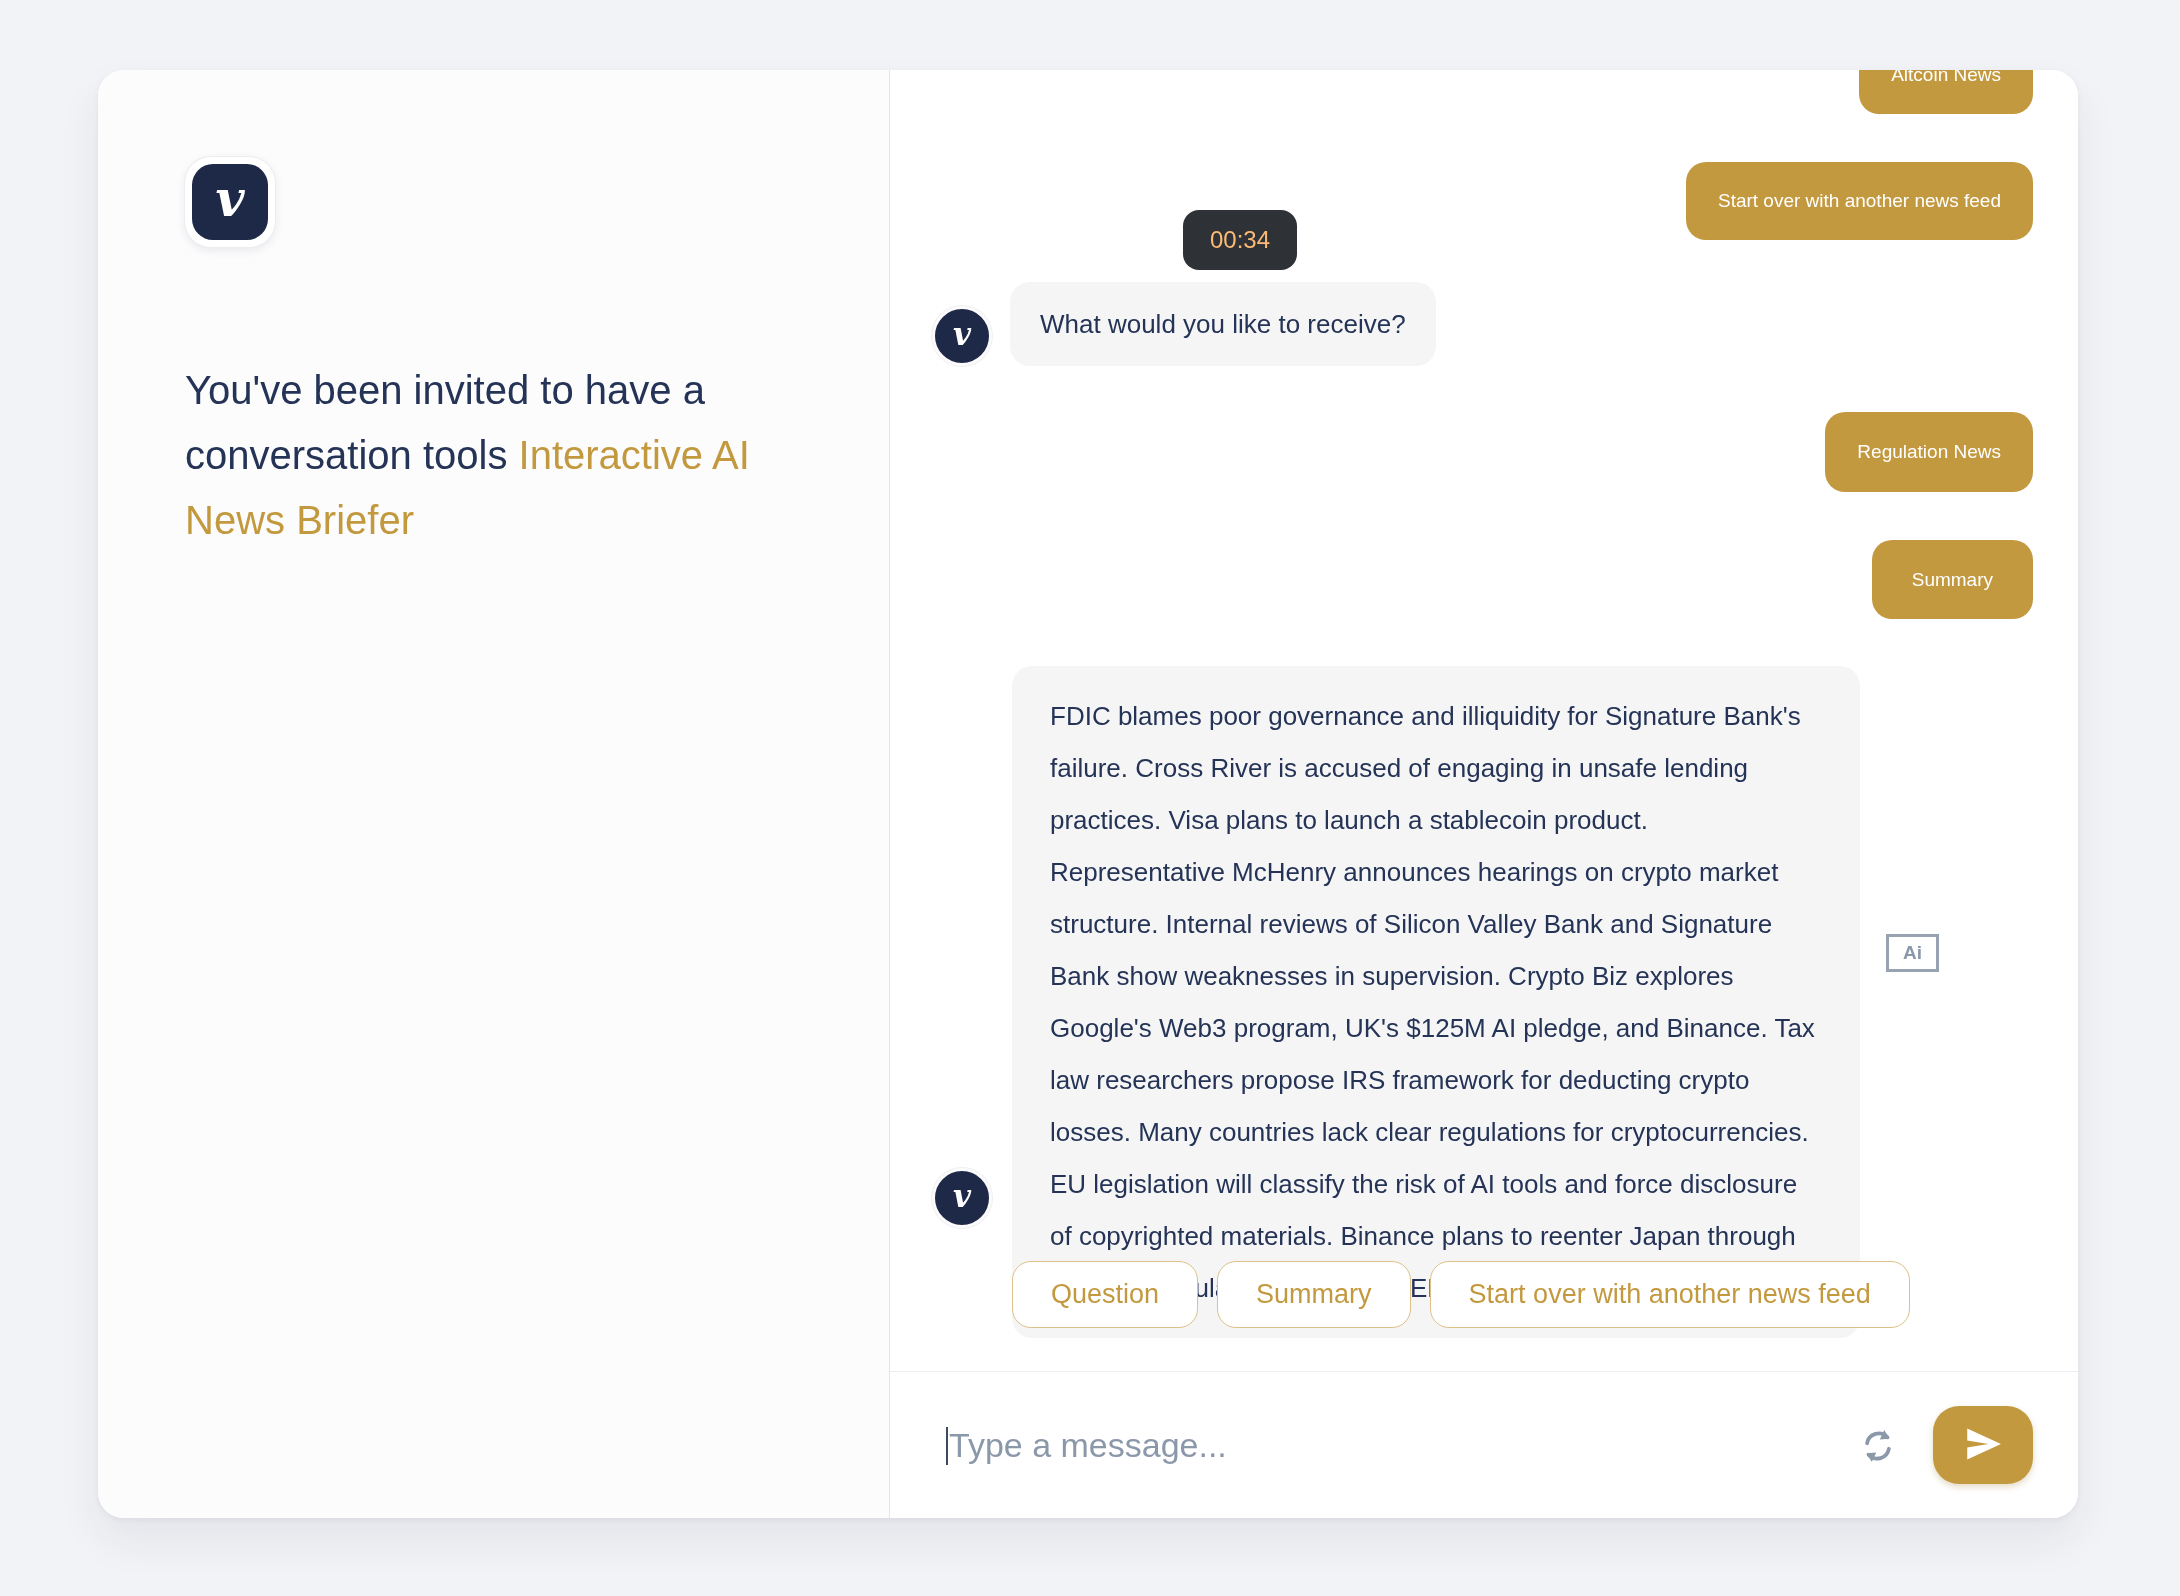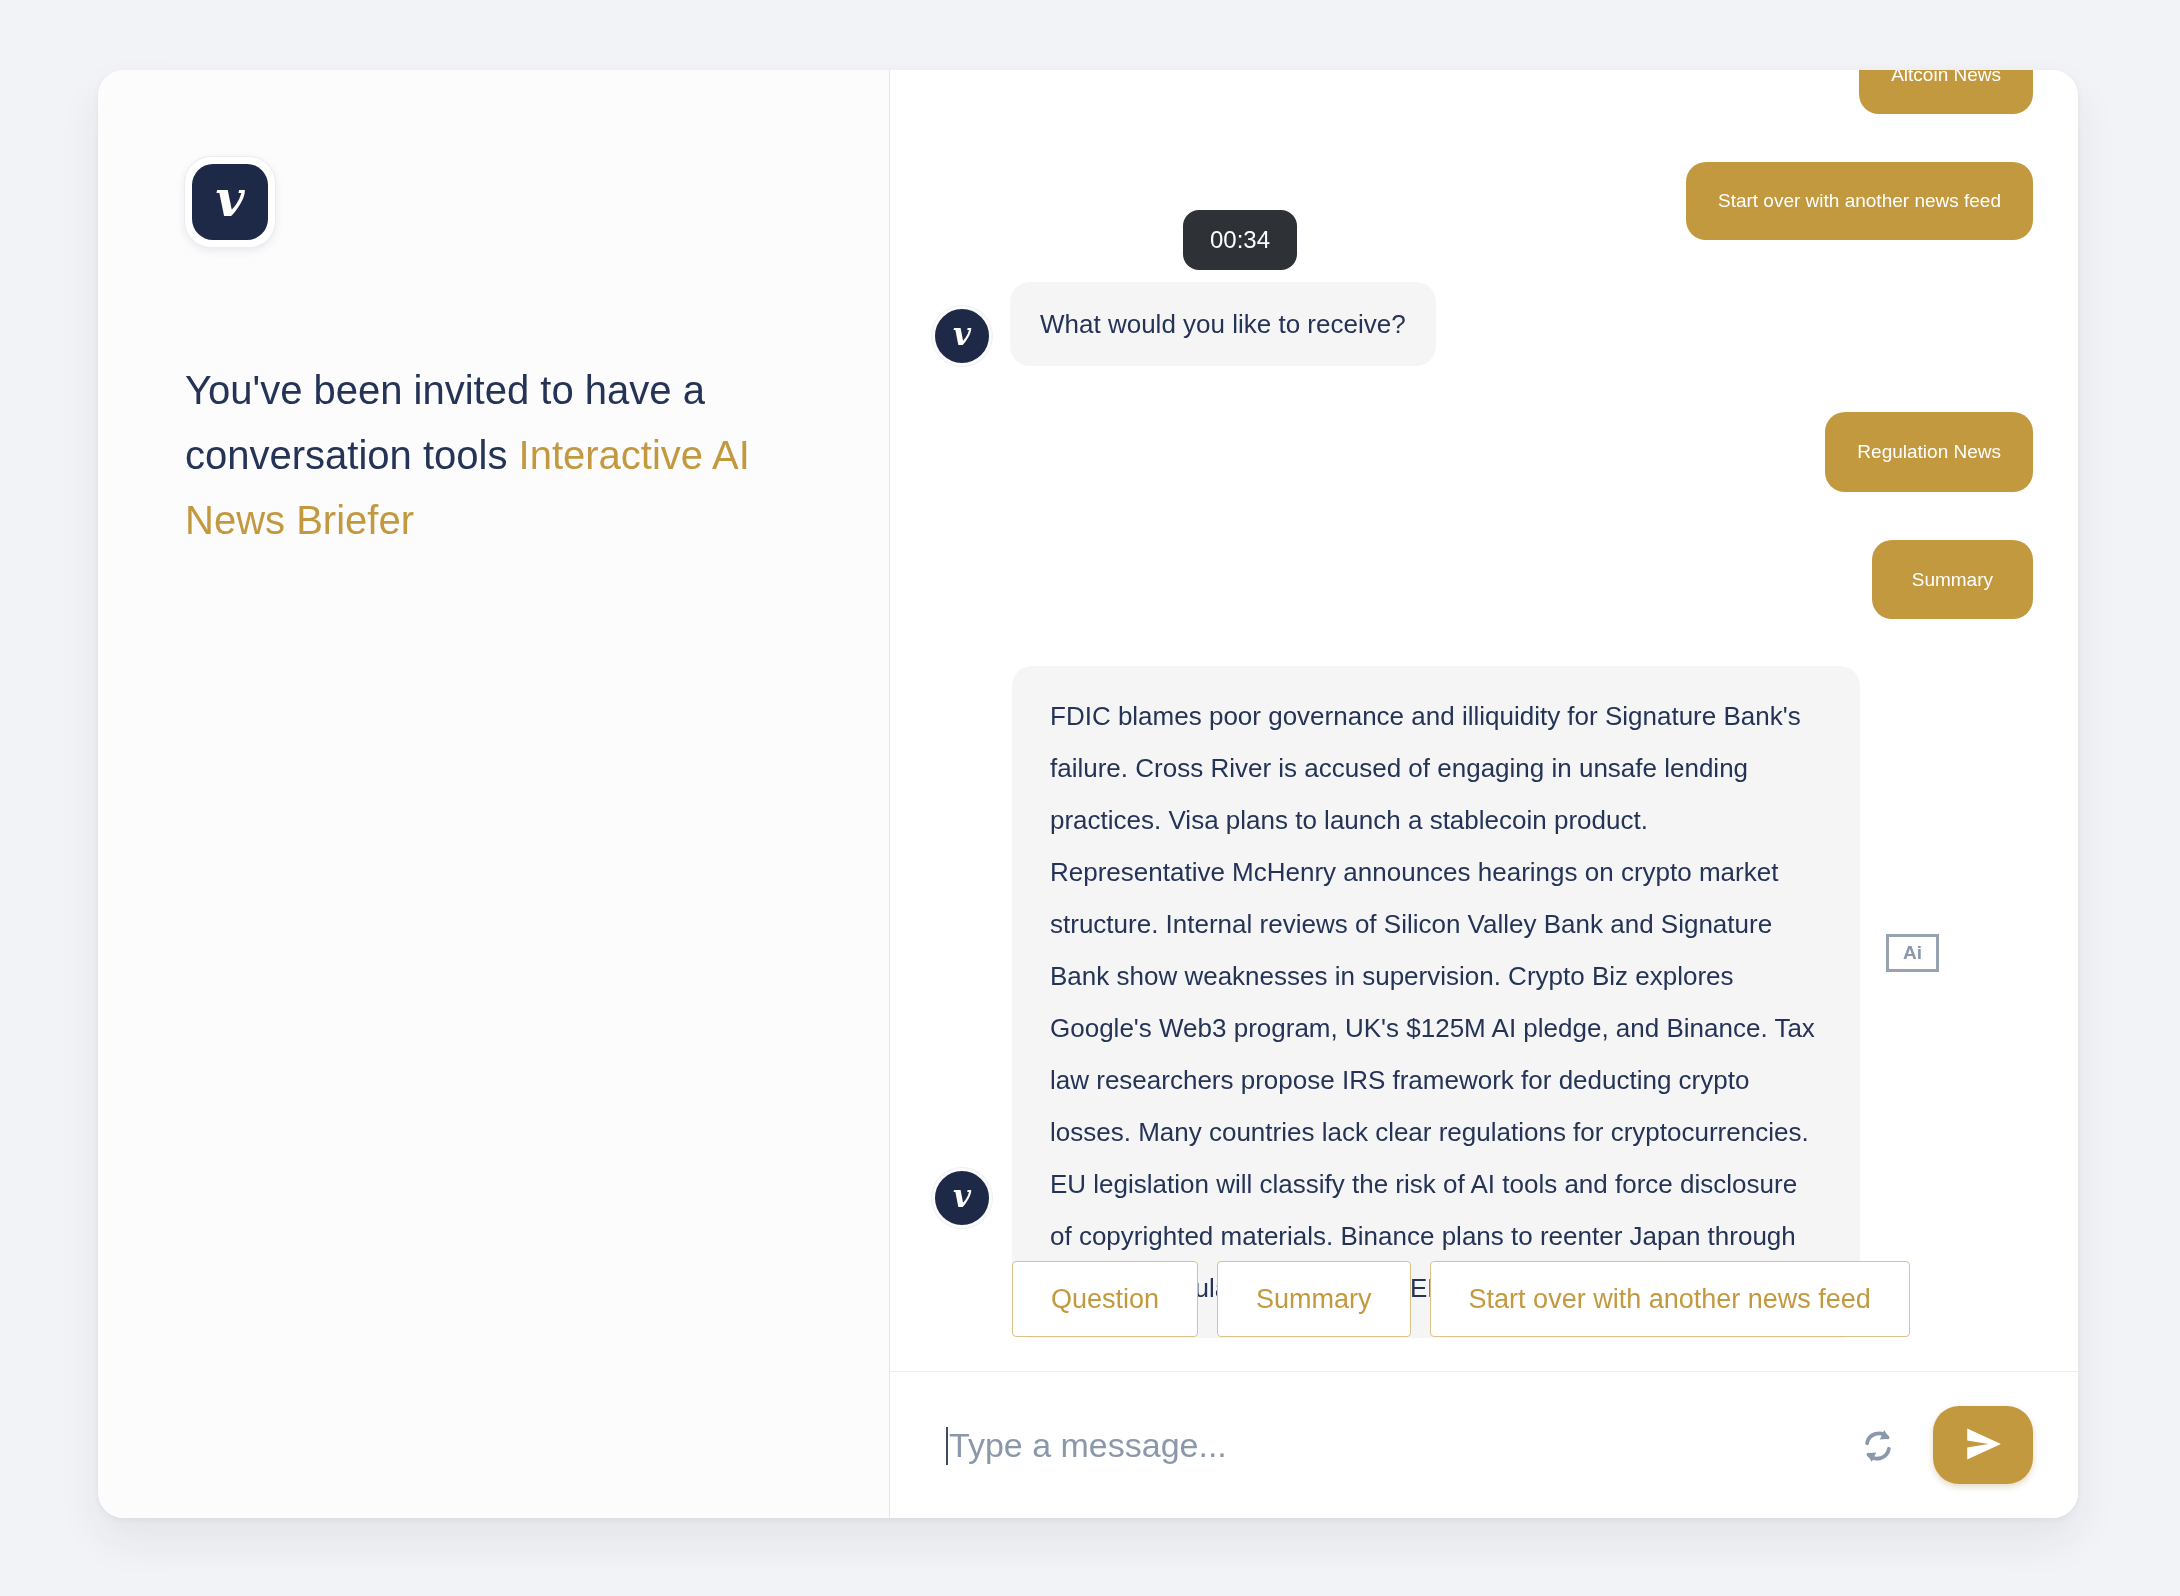--- a/index.html
+++ b/index.html
@@ -24,35 +24,35 @@
   
   .right-panel{flex:1;position:relative;background:#fff;}
   .chat-area{position:absolute;left:0;top:0;right:0;bottom:147px;overflow:hidden;}
 
   .btn-gold{position:absolute;height:78px;background:var(--gold);color:#fff;border:none;border-radius:20px;font-family:inherit;font-size:19px;padding:0 32px;display:flex;align-items:center;justify-content:center;cursor:pointer;white-space:nowrap;}
   .btn-altcoin{right:45px;top:-34px;}
   .btn-startover-top{right:45px;top:92px;}
   .btn-regulation{right:45px;top:342px;height:80px;}
   .btn-summary-gold{right:45px;top:470px;height:79px;padding:0 40px;}
 
-  .timestamp{position:absolute;left:293px;top:140px;height:60px;background:var(--timestamp-bg);color:#ffffff;font-size:24px;border-radius:16px;padding:0 27px;display:flex;align-items:center;}
+  .timestamp{position:absolute;left:293px;top:140px;height:60px;background:var(--timestamp-bg);color:#fdba74;font-size:24px;border-radius:16px;padding:0 27px;display:flex;align-items:center;}
 
   .avatar{position:absolute;width:60px;height:60px;border-radius:50%;background:var(--dark-navy);border:3px solid #fbfbfc;box-shadow:0 0 0 1px #f0f0f3;display:flex;align-items:center;justify-content:center;}
   .avatar span{color:#fff;font-family:"DejaVu Serif","Liberation Serif",serif;font-style:italic;font-weight:bold;font-size:31px;line-height:1;transform:translateY(-2px);}
   .avatar-1{left:42px;top:236px;}
   .avatar-2{left:42px;top:1098px;}
 
   .bubble{position:absolute;background:var(--bubble-bg);border-radius:20px;color:var(--navy);font-size:26px;}
   .bubble-short{left:120px;top:212px;height:84px;display:flex;align-items:center;padding:0 30px;white-space:nowrap;}
   .bubble-long{left:122px;top:596px;width:848px;padding:24px 38px;line-height:52px;}
 
   .ai-badge{position:absolute;left:996px;top:864px;width:53px;height:38px;border:3px solid #98a3b2;border-radius:0;color:var(--icon-gray);font-size:19px;font-weight:bold;display:flex;align-items:center;justify-content:center;background:#fff;cursor:pointer;}
 
   .quick-replies{position:absolute;left:122px;top:1191px;display:flex;gap:19px;}
-  .btn-outline{height:76px;background:#fff;border:1.5px solid var(--gold-border);border-radius:4px;color:var(--gold);font-family:inherit;font-size:27px;padding:0 38px;display:flex;align-items:center;cursor:pointer;white-space:nowrap;}
+  .btn-outline{height:67px;background:#fff;border:1.5px solid var(--gold-border);border-radius:19px;color:var(--gold);font-family:inherit;font-size:27px;padding:0 38px;display:flex;align-items:center;cursor:pointer;white-space:nowrap;}
 
   
   .composer{position:absolute;left:0;right:0;bottom:0;height:147px;border-top:1px solid #edeef3;background:#fff;}
   .caret{position:absolute;left:56px;top:55px;width:2px;height:38px;background:#3c4a63;}
   .composer input{position:absolute;left:59px;top:0;height:100%;width:800px;border:none;outline:none;font-family:inherit;font-size:34px;color:var(--navy);background:transparent;}
   .composer input::placeholder{color:var(--icon-gray);opacity:1;}
   .refresh-btn{position:absolute;right:180px;top:54px;width:40px;height:40px;border:none;background:transparent;cursor:pointer;padding:0;}
   .send-btn{position:absolute;right:45px;top:34px;width:100px;height:78px;background:var(--gold);border:none;border-radius:26px;display:flex;align-items:center;justify-content:center;cursor:pointer;box-shadow:0 3px 6px rgba(150,110,30,.25);}
 </style>
 </head>

